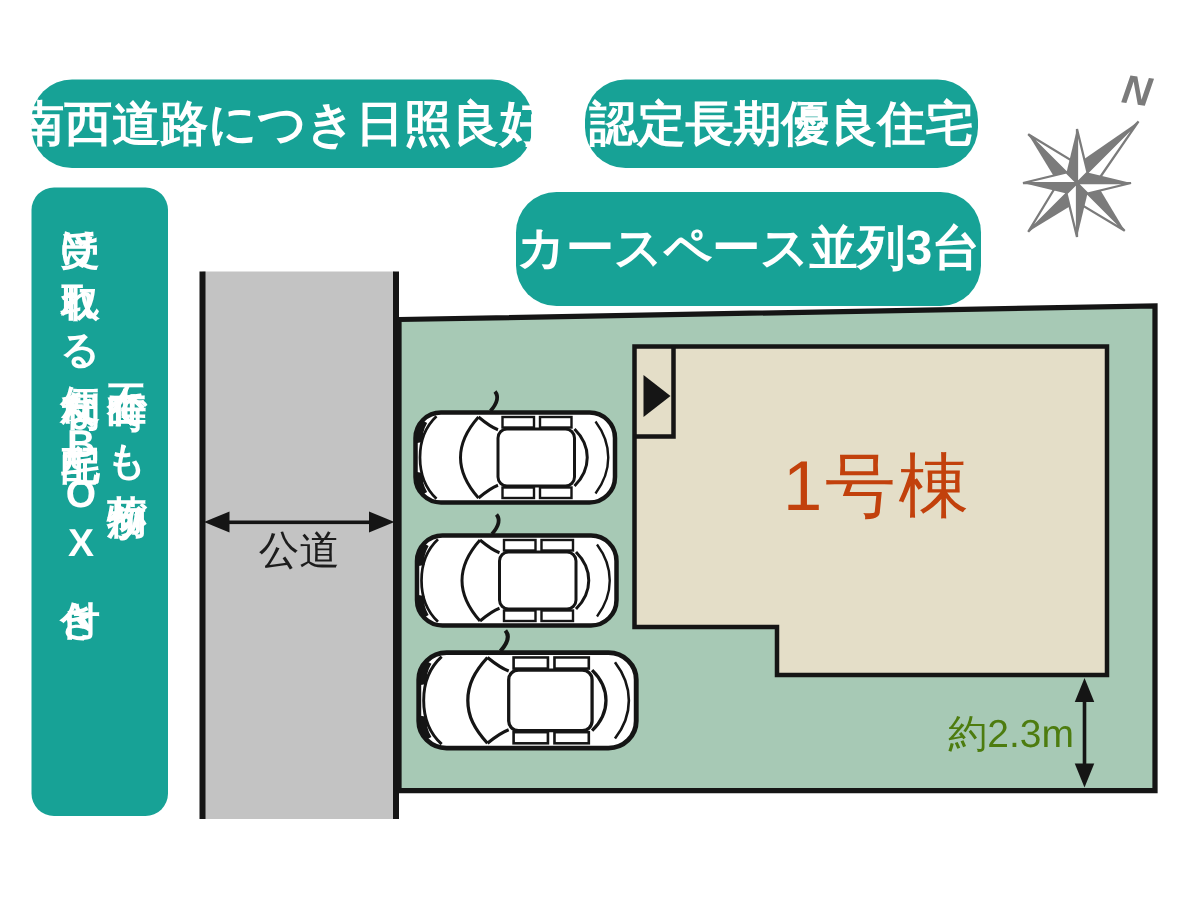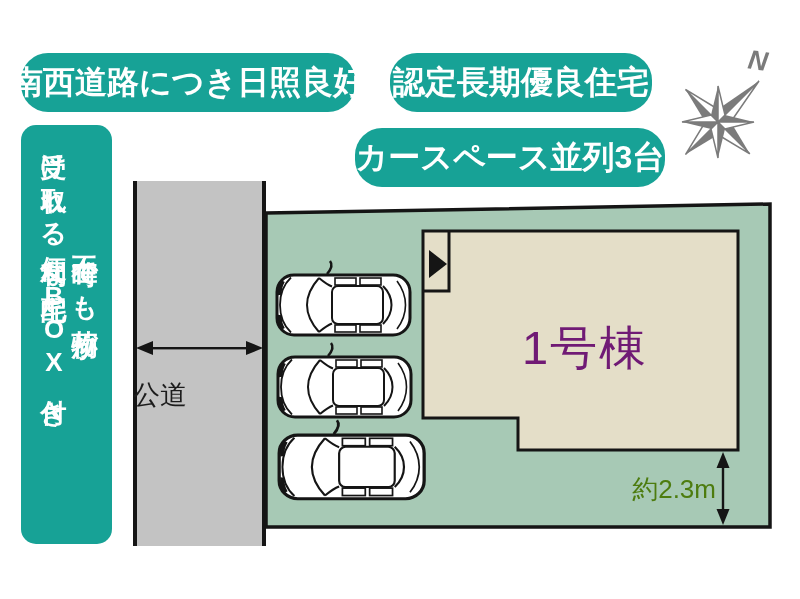--- a/index.html
+++ b/index.html
@@ -17,21 +17,21 @@
     display: flex;
     align-items: center;
     justify-content: center;
     font-weight: bold;
     font-size: 32px;
     letter-spacing: 0px;
     white-space: nowrap;
   }
   .badge-sunlight  { left: 21px;  top: 53px;  width: 334px; height: 59px; }
   .badge-certified { left: 390px; top: 53px;  width: 262px; height: 59px; }
-  .badge-carspace  { left: 355px; top: 128px; width: 310px; height: 59px; }
+  .badge-carspace  { left: 344px; top: 128px; width: 310px; height: 76px; }
 
   .badge-vertical {
     position: absolute;
     left: 21px; top: 125px; width: 91px; height: 419px;
     background: var(--teal, #17A296);
     border-radius: 15px;
   }
   .vtext {
     position: absolute;
     top: 7px; right: 12px; bottom: 7px; left: 8px;
@@ -43,25 +43,25 @@
     line-height: 31px;
     letter-spacing: 3px;
   }
   .vtext .col { display: block; }
   .vtext .col-first { margin-top: 103px; }
 
   
   .plan-label { position: absolute; color: #1a1a1a; }
   .road-label {
     left: 133px; top: 352px; width: 133px;
-    font-size: 27px; line-height: 30px; color: #1c1c1c; margin-top: 28px;
+    text-align: center; font-size: 27px; line-height: 30px; color: #1c1c1c;
   }
   .building-label {
-    left: 455px; top: 317px; width: 260px;
-    text-align: center; font-size: 47px; color: #701a75; letter-spacing: 2px;
+    left: 455px; top: 293px; width: 260px;
+    text-align: center; font-size: 47px; color: #c2410c; letter-spacing: 2px;
   }
   .dim-label {
     left: 600px; top: 472px; width: 116px;
     text-align: right; font-size: 26px; color: #4d7c0f;
   }
   .north-label {
     left: 748px; top: 47px; width: 40px;
     font-size: 27px; font-weight: bold; font-style: italic;
     color: var(--compass-gray, #7B7B7B);
     transform: rotate(8deg);

